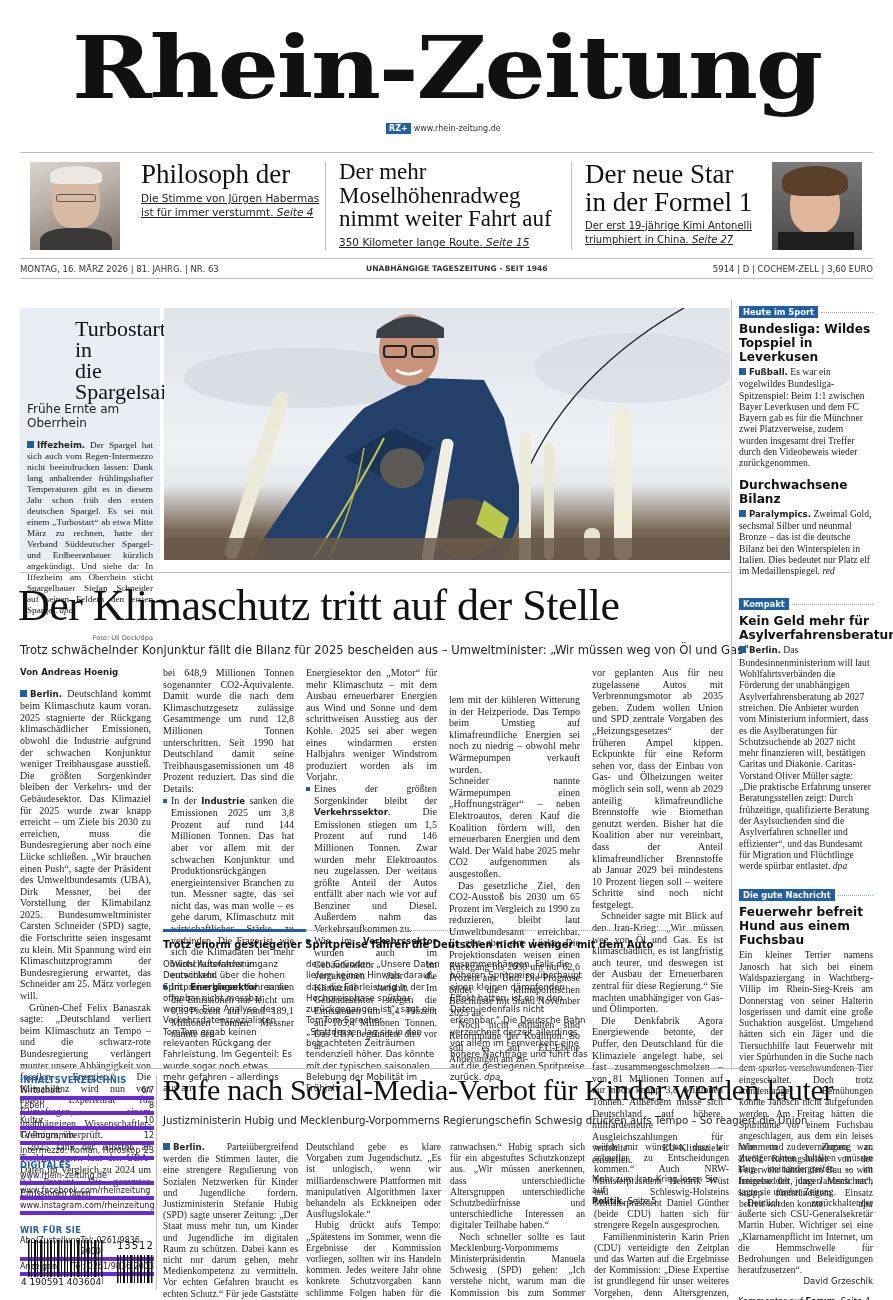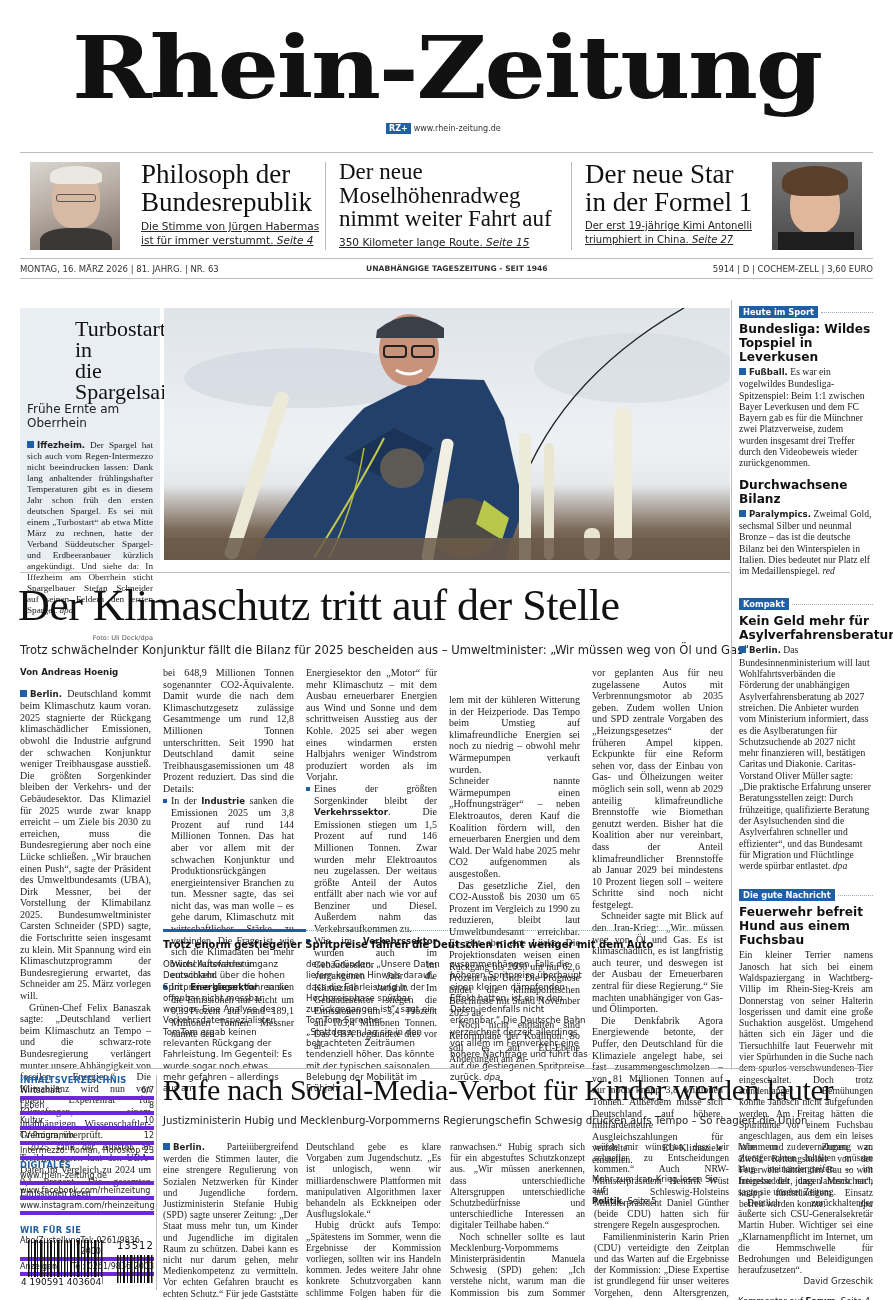--- a/index.html
+++ b/index.html
@@ -46,31 +46,30 @@
 <div class="rule" style="left:20px; top:152px; width:853px;"></div>
 
 <div class="abs photo" style="left:30px; top:162px; width:90px; height:88px; background:linear-gradient(160deg,#d9d5d0 0%,#b6aca3 45%,#7b6f66 100%);">
   <div style="position:absolute; left:22px; top:8px; width:48px; height:58px; border-radius:45% 45% 40% 40%; background:#d8b9a3;"></div>
   <div style="position:absolute; left:20px; top:4px; width:52px; height:18px; border-radius:50% 50% 20% 20%; background:#ebe8e4;"></div>
   <div style="position:absolute; left:26px; top:32px; width:40px; height:8px; border:1.5px solid #555; border-radius:3px;"></div>
   <div style="position:absolute; left:10px; top:66px; width:72px; height:30px; border-radius:40% 40% 0 0; background:#3a3836;"></div>
 </div>
 <div class="abs" style="left:141px; top:160px; width:185px;">
   <div class="teaser-h">Philosoph der</div>
-  <div class="teaser-h">Bundesrepublik</div>
   <div class="teaser-s" style="margin-top:3px;">
     <div>Die Stimme von Jürgen Habermas</div>
     <div><span>ist für immer verstummt.</span> <i>Seite 4</i></div>
   </div>
 </div>
 
 <div class="vrule" style="left:325px; top:162px; height:88px;"></div>
 
 <div class="abs" style="left:339px; top:160px; width:230px;">
-  <div class="teaser-h" style="font-size:23px; line-height:23.5px;">Der neue</div>
+  <div class="teaser-h" style="font-size:23px; line-height:23.5px;">Der mehr</div>
   <div class="teaser-h" style="font-size:23px; line-height:23.5px;">Moselhöhenradweg</div>
   <div class="teaser-h" style="font-size:23px; line-height:23.5px;">nimmt weiter Fahrt auf</div>
   <div class="teaser-s" style="margin-top:4px;"><span>350 Kilometer lange Route.</span> <i>Seite 15</i></div>
 </div>
 
 <div class="vrule" style="left:571px; top:162px; height:88px;"></div>
 
 <div class="abs" style="left:585px; top:160px; width:180px;">
   <div class="teaser-h">Der neue Star</div>
   <div class="teaser-h">in der Formel 1</div>

